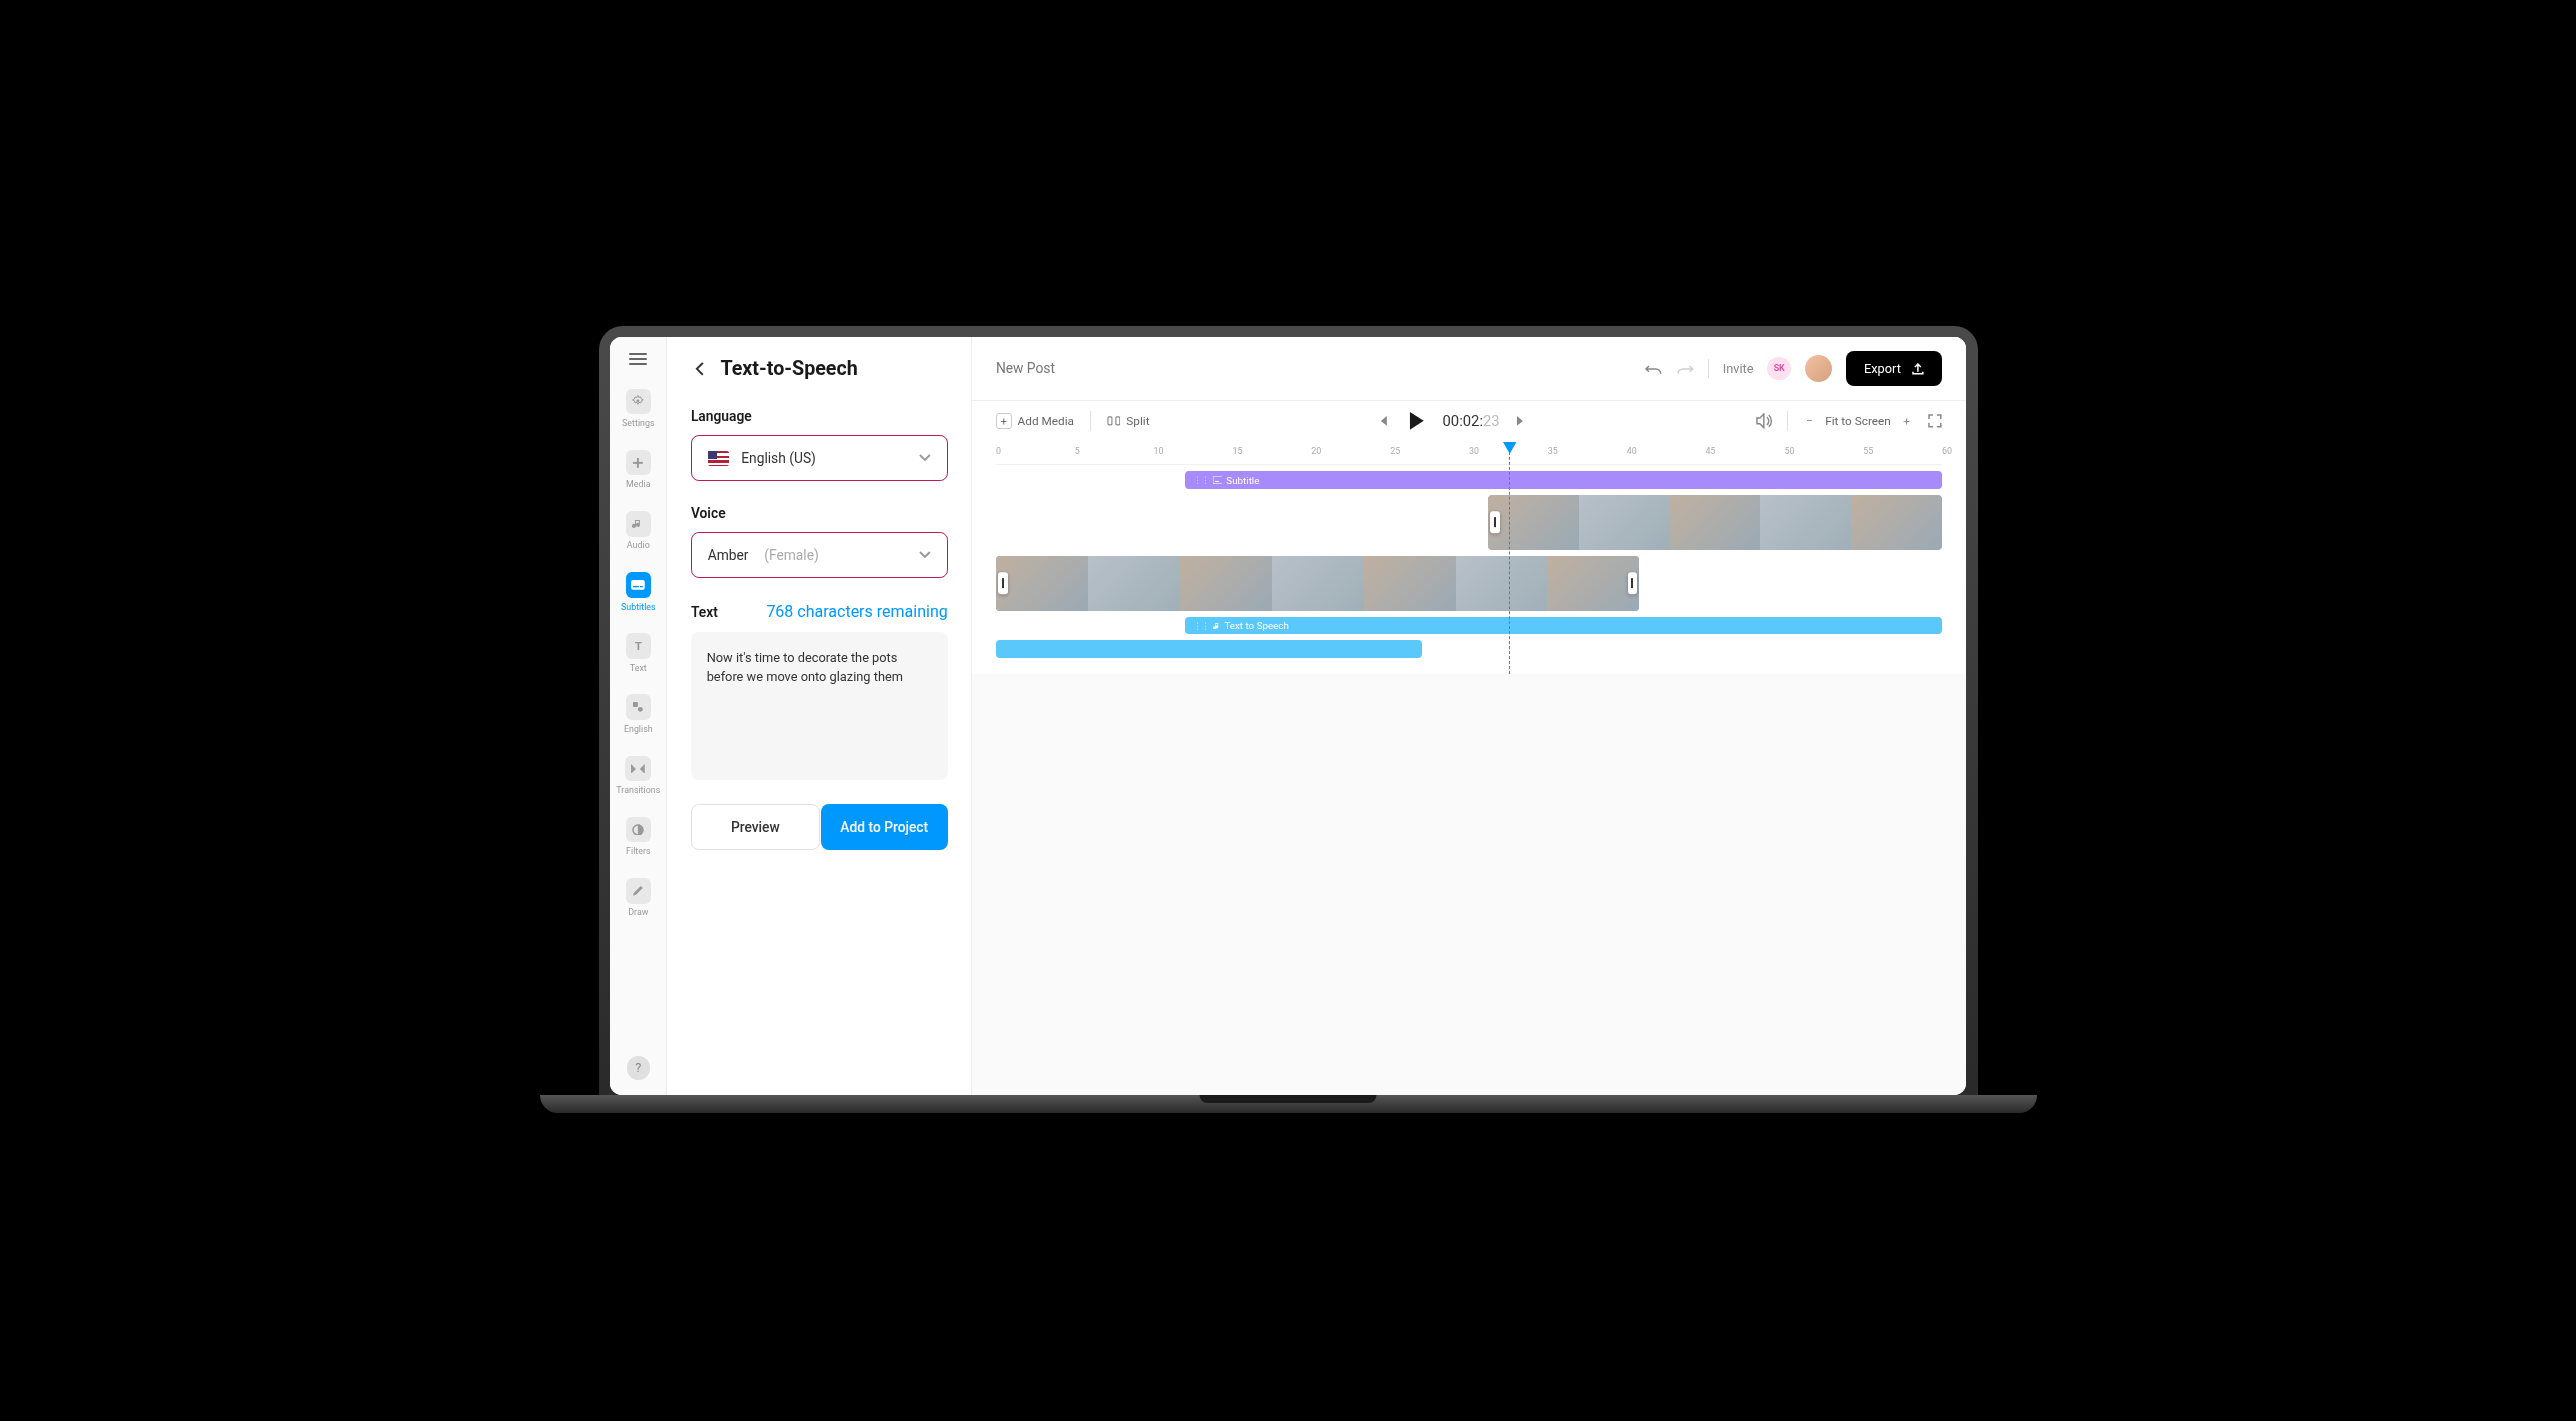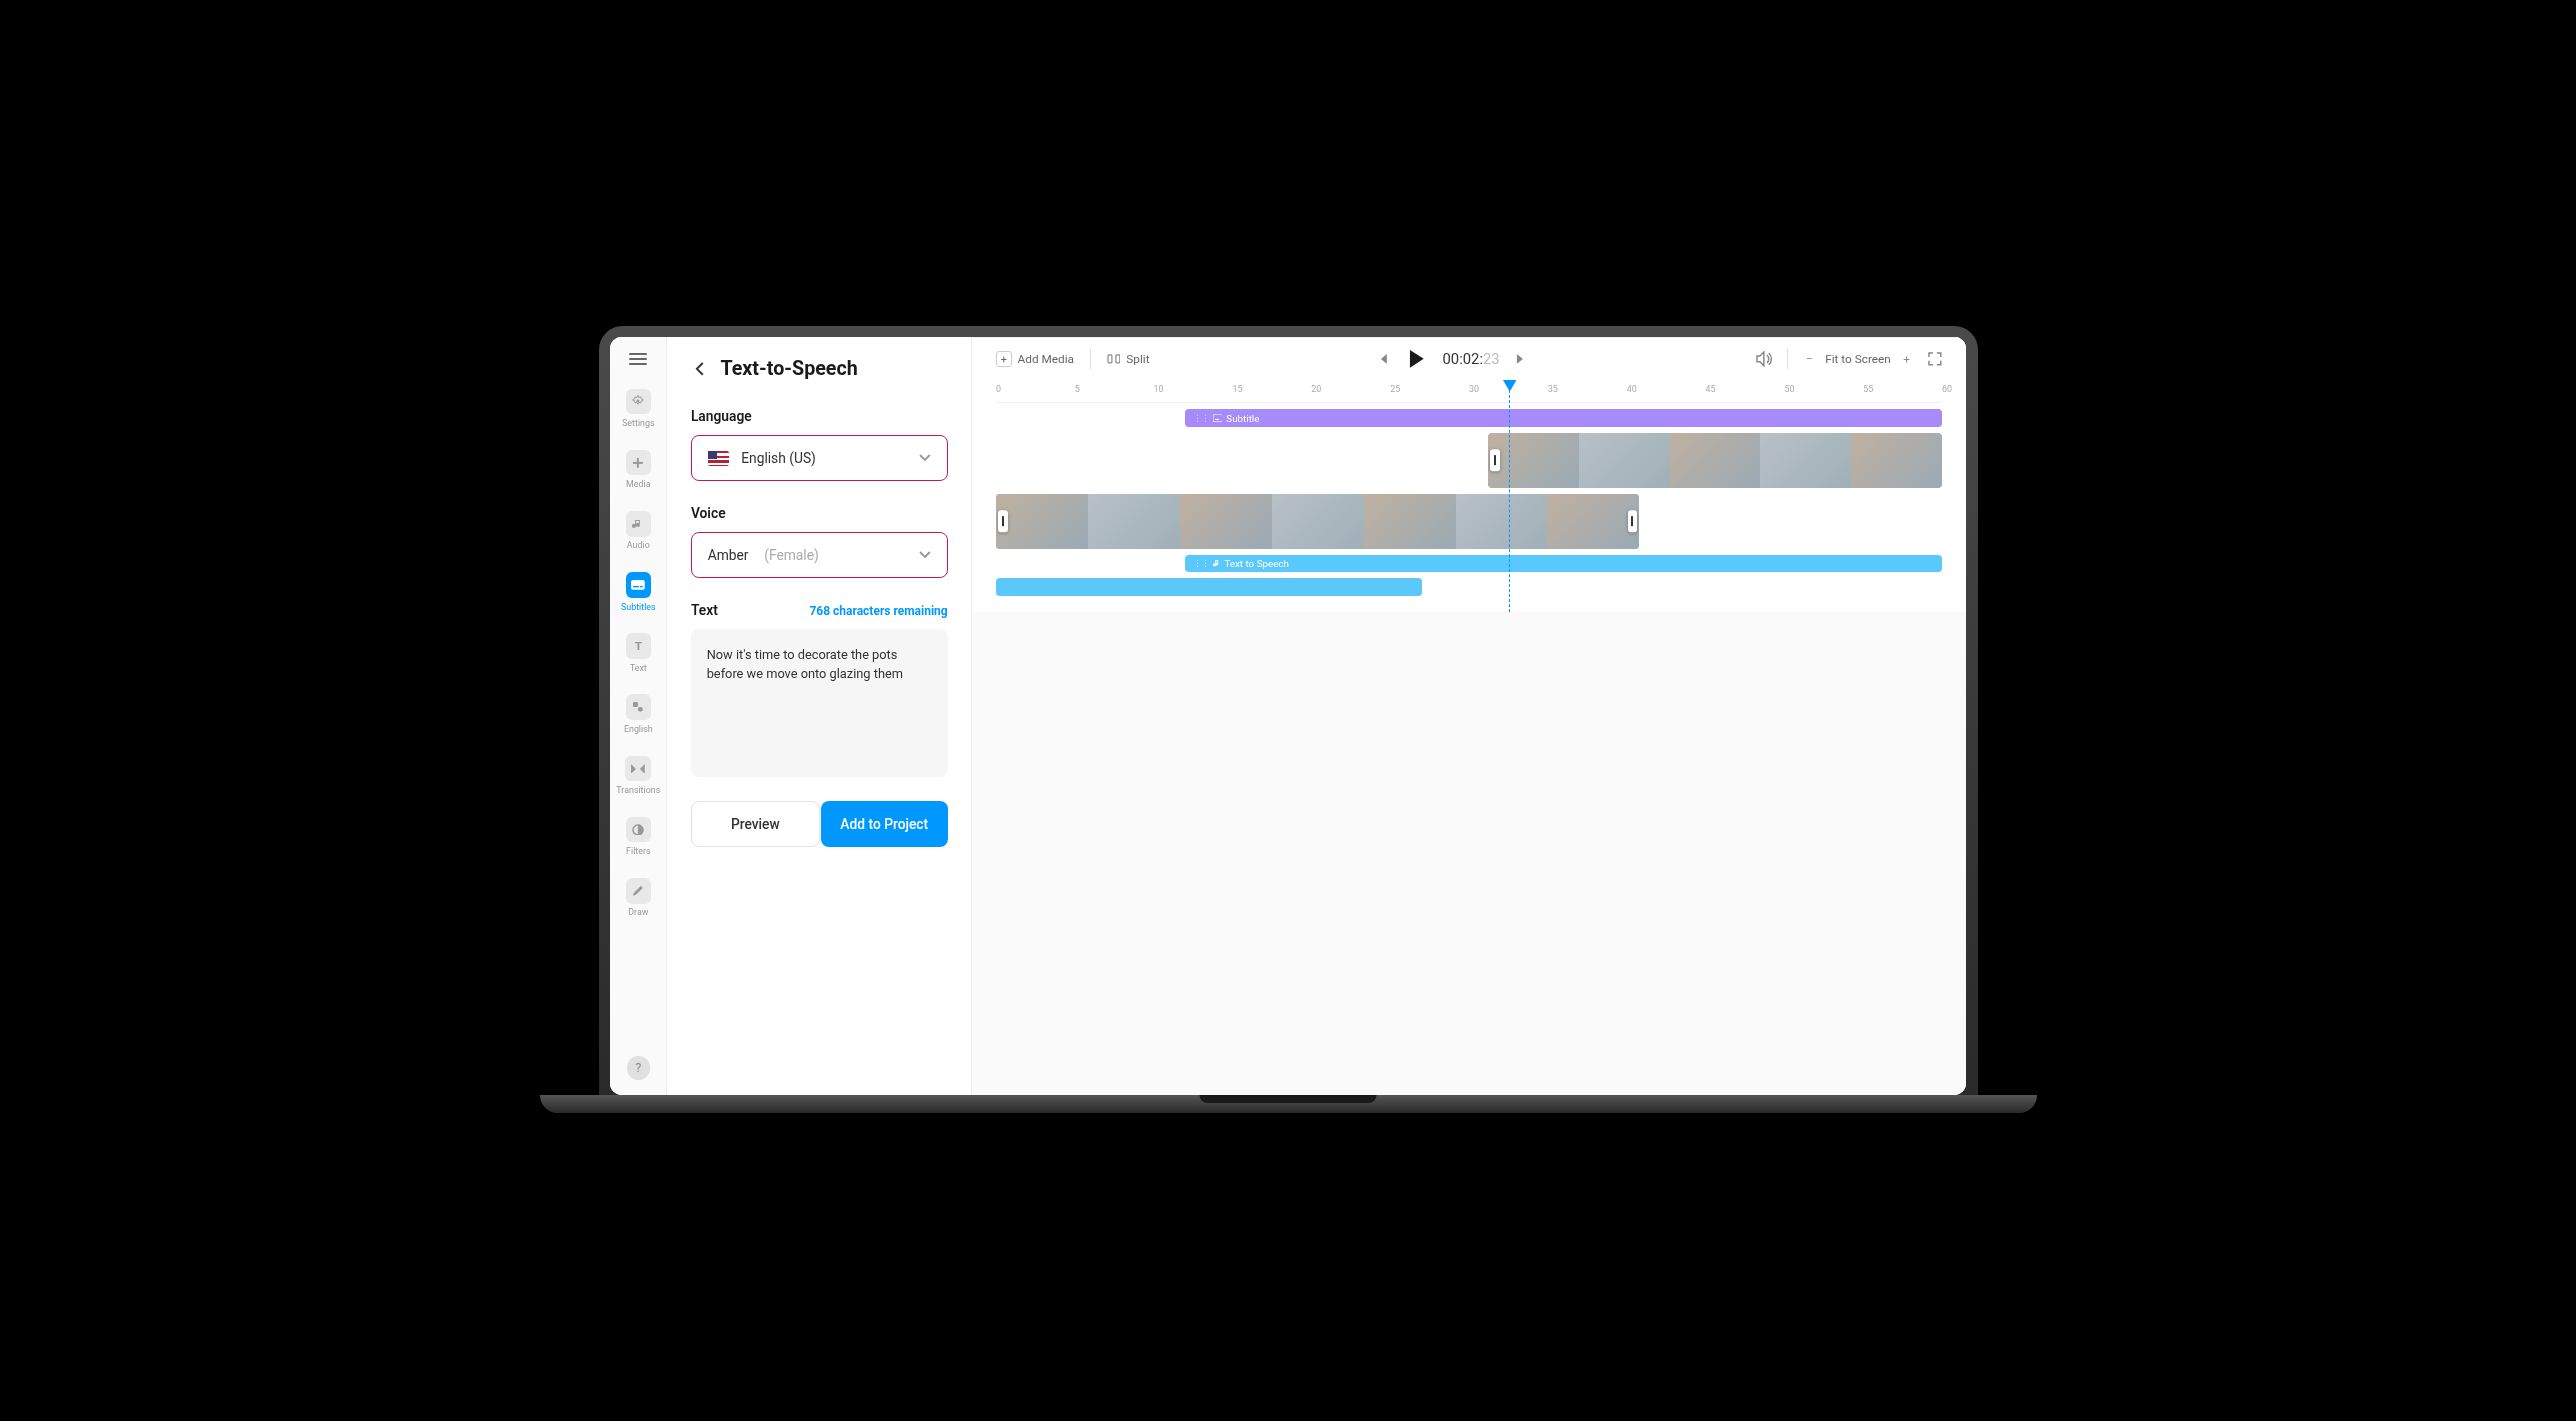--- a/index.html
+++ b/index.html
@@ -16,21 +16,21 @@
 .rail-icon{width:25.6px;height:25.6px;border-radius:5.9px;background:#e8e8e8;display:flex;align-items:center;justify-content:center;margin-bottom:3.9px}
 .rail-item.active .rail-icon{background:#0098fd}
 .rail-item.active .rail-icon svg{fill:#fff}
 .rail-label{font-size:8.9px}
 .help-btn{position:absolute;bottom:15.8px;width:23.6px;height:23.6px;border-radius:50%;background:#e0e0e0;display:flex;align-items:center;justify-content:center;color:#888;font-size:12.8px;cursor:pointer}
 .panel{width:305px;background:#fff;border-right:1px solid #eee;padding:19.7px 23.6px;display:flex;flex-direction:column}
 .panel-head{display:flex;align-items:center;gap:11.8px;margin-bottom:27.6px}
 .back-arrow{cursor:pointer;color:#333}
 .panel-title{font-size:19.7px;font-weight:700;color:#1a1a1a}
 .field-label{font-size:13.8px;font-weight:600;color:#1a1a1a;margin-bottom:11.8px;display:flex;justify-content:space-between;align-items:baseline}
-.field-sub{font-size:12px;color:#0098fd;font-weight:700}
+.field-sub{font-size:16px;color:#0098fd;font-weight:400}
 .dropdown{border:1px solid #be185d;border-radius:7.9px;padding:13.8px 15.8px;display:flex;align-items:center;justify-content:space-between;cursor:pointer;margin-bottom:23.6px}
 .dropdown-left{display:flex;align-items:center;gap:11.8px;font-size:13.8px;color:#333}
 .flag{width:21.7px;height:14.8px;background:linear-gradient(180deg,#b22234 0%,#b22234 15%,#fff 15%,#fff 30%,#b22234 30%,#b22234 46%,#fff 46%,#fff 61%,#b22234 61%,#b22234 77%,#fff 77%,#fff 92%,#b22234 92%);position:relative;border-radius:2px}
 .flag::before{content:'';position:absolute;top:0;left:0;width:8.9px;height:7.9px;background:#3c3b6e}
 .voice-sub{color:#aaa;margin-left:3.9px}
 .textarea{border:none;background:#f6f6f6;border-radius:7.9px;padding:15.8px;font-size:12.8px;color:#333;resize:none;height:148px;width:100%;margin-bottom:23.6px;font-family:inherit;line-height:1.5}
 .panel-actions{display:flex;gap:1px}
 .btn{flex:1;padding:13.8px;border-radius:7.9px;font-size:13.8px;font-weight:500;cursor:pointer;border:none;text-align:center}
 .btn-outline{background:#fff;border:1px solid #e2e2e2;color:#333}
 .btn-primary{background:#0098fd;color:#fff}
@@ -218,20 +218,41 @@
   </div>
   <textarea class="textarea" style="">Now it's time to decorate the pots before we move onto glazing them</textarea>
 
   <div class="panel-actions">
     <button class="btn btn-outline">Preview</button>
     <button class="btn btn-primary">Add to Project</button>
   </div>
 </div>
 
 <div class="main">
+  <div class="topbar">
+    <div class="topbar-left">New Post</div>
+    <div class="topbar-right">
+      <svg class="history-btn" width="17.7" height="13.8" viewBox="0 0 18 14" fill="none" stroke="#888" stroke-width="1.5">
+              <path d="M4 4L1 7l3 3M1 7h10a5 5 0 015 5"></path>
+            </svg>
+      <svg class="history-btn disabled" width="17.7" height="13.8" viewBox="0 0 18 14" fill="none" stroke="#888" stroke-width="1.5">
+              <path d="M14 4l3 3-3 3M17 7H7a5 5 0 00-5 5"></path>
+            </svg>
+      <div class="divider"></div>
+      <span class="invite-txt">Invite</span>
+      <div class="avatar-badge">SK</div>
+      <div class="avatar-img"></div>
+      <div class="export-btn">
+        <span>Export</span>
+        <svg width="13.8" height="13.8" viewBox="0 0 14 14" fill="none" stroke="#fff" stroke-width="1.5">
+                <path d="M7 10V2M4 5l3-3 3 3M2 10v2h10v-2"></path>
+              </svg>
+      </div>
+    </div>
+  </div>
 
 
   <div class="controls-bar">
     <div class="ctrl-left">
       <div class="ctrl-btn">
         <div class="plus-icon">+</div>
         <span>Add Media</span>
       </div>
       <div class="divider"></div>
       <div class="ctrl-btn">

